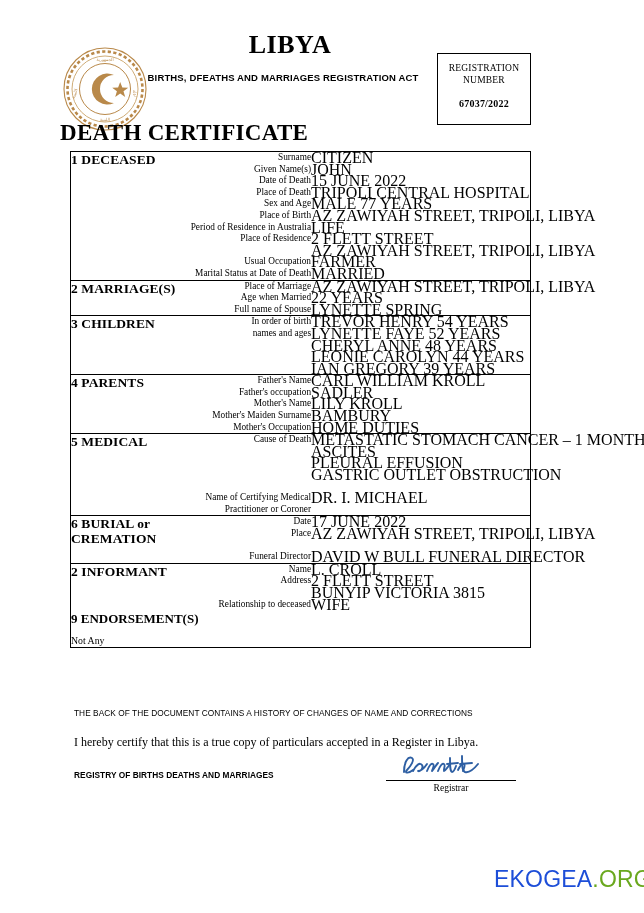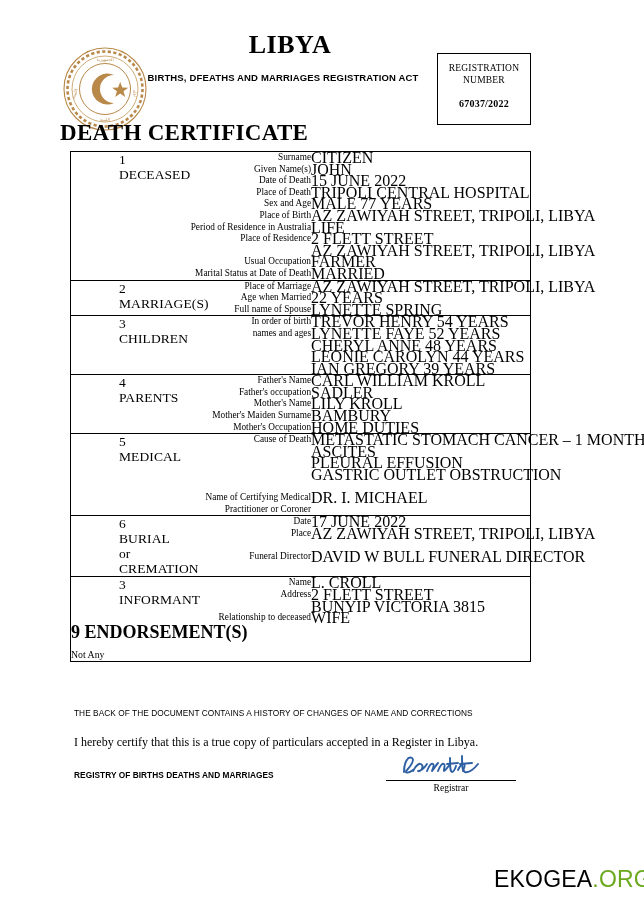--- a/index.html
+++ b/index.html
@@ -129,25 +129,24 @@
     padding: 4px 6px 4px 2px;
     text-align: right;
     border-right: 1.1px solid #000;
   }
   .col-value {
     width: 218px;
     padding: 4px 4px 4px 5px;
   }
 
   .sec-title {
-    font-weight: normal;
+    font-weight: bold;
     font-size: 13.5px;
     line-height: 15px;
     letter-spacing: 0.1px;
-    margin-left: 48px;
   }
 
   .lbl {
     font-size: 9.3px;
     line-height: 11.6px;
     white-space: nowrap;
   }
   .lbl.spacer { visibility: hidden; }
 
   .val {
@@ -156,21 +155,21 @@
     white-space: nowrap;
   }
   .val.spacer { visibility: hidden; }
 
   
   .endorse-cell {
     padding: 5px 6px 9px 6px;
   }
   .endorse-title {
     font-weight: bold;
-    font-size: 18px;
+    font-size: 13px;
     line-height: 17px;
   }
   .endorse-body {
     font-size: 9.8px;
     line-height: 13px;
     padding-top: 7px;
   }
 
   
   .footer {
@@ -227,21 +226,21 @@
 
   
   .watermark {
     position: absolute;
     left: 494px;
     top: 866px;
     font-family: "Liberation Sans", "DejaVu Sans", sans-serif;
     font-size: 23px;
     letter-spacing: 0.2px;
   }
-  .wm-name { color: #000000; }
+  .wm-name { color: #1d4ed8; }
   .wm-tld { color: #6aa81e; }
 </style>
 </head>
 <body>
 
 <div class="page">
 
   <div class="header">
 
     <div class="seal">
@@ -396,21 +395,21 @@
           </td>
           <td class="col-value">
             <div class="val">17 JUNE 2022</div>
             <div class="val">AZ ZAWIYAH STREET, TRIPOLI, LIBYA</div>
             <div class="val spacer">&nbsp;</div>
             <div class="val">DAVID W BULL FUNERAL DIRECTOR</div>
           </td>
         </tr>
         <tr class="sec-row">
           <td class="col-title">
-            <div class="sec-title">3 INFORMANT</div>
+            <div class="sec-title">2 INFORMANT</div>
           </td>
           <td class="col-label">
             <div class="lbl">Name</div>
             <div class="lbl">Address</div>
             <div class="lbl spacer">&nbsp;</div>
             <div class="lbl">Relationship to deceased</div>
           </td>
           <td class="col-value">
             <div class="val">L. CROLL</div>
             <div class="val">2 FLETT STREET</div>

